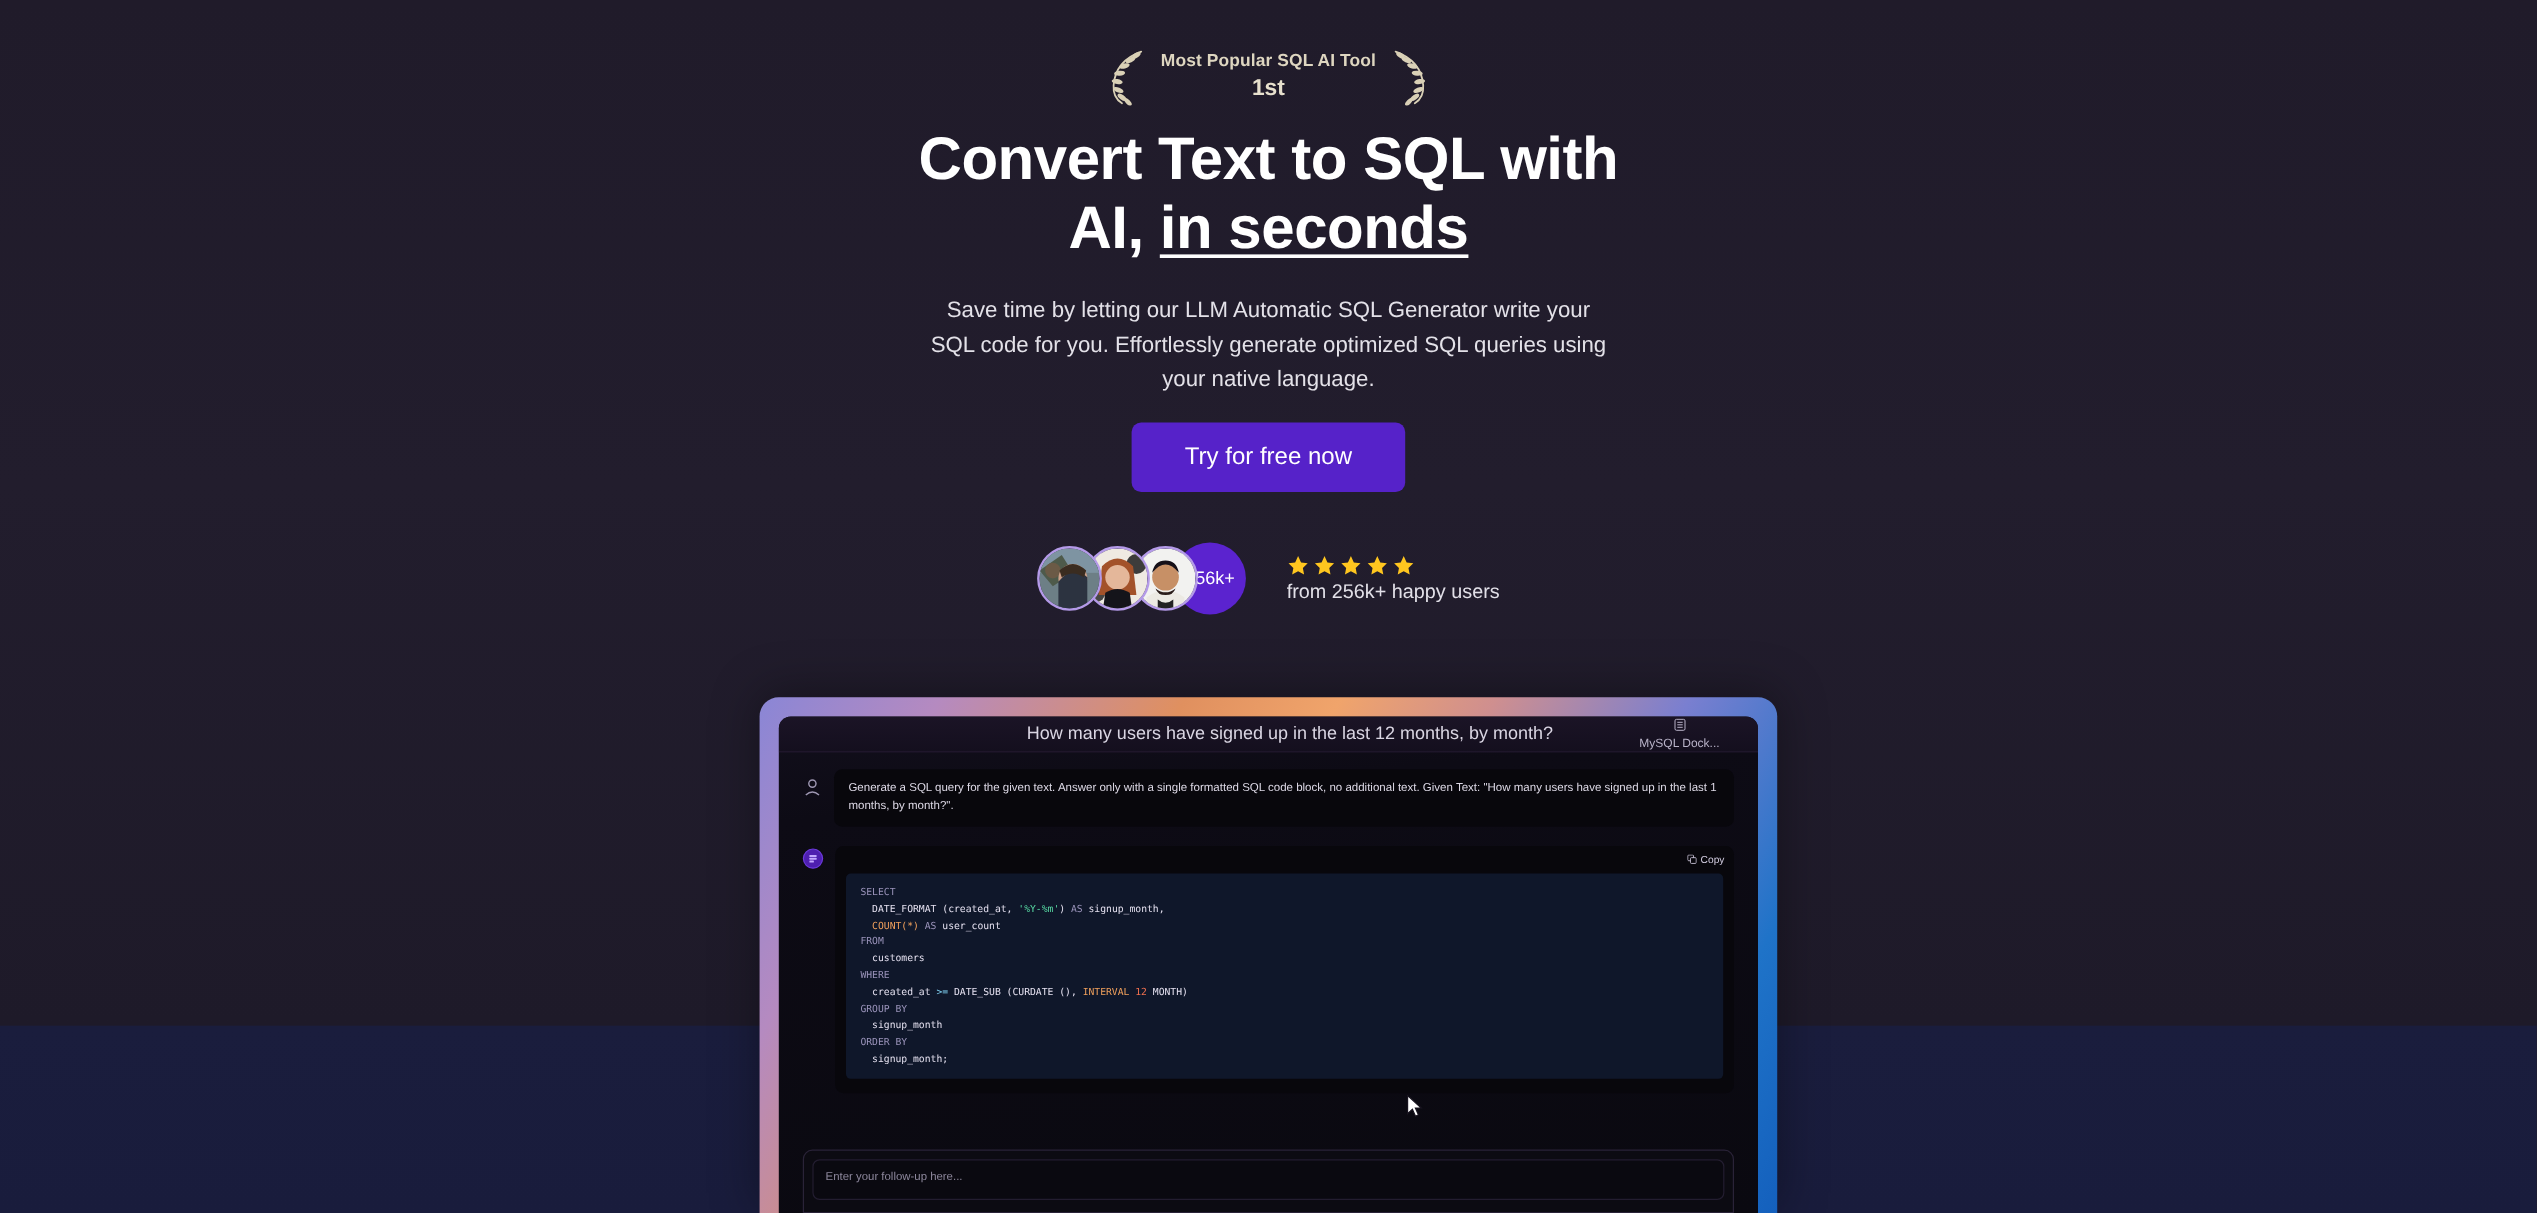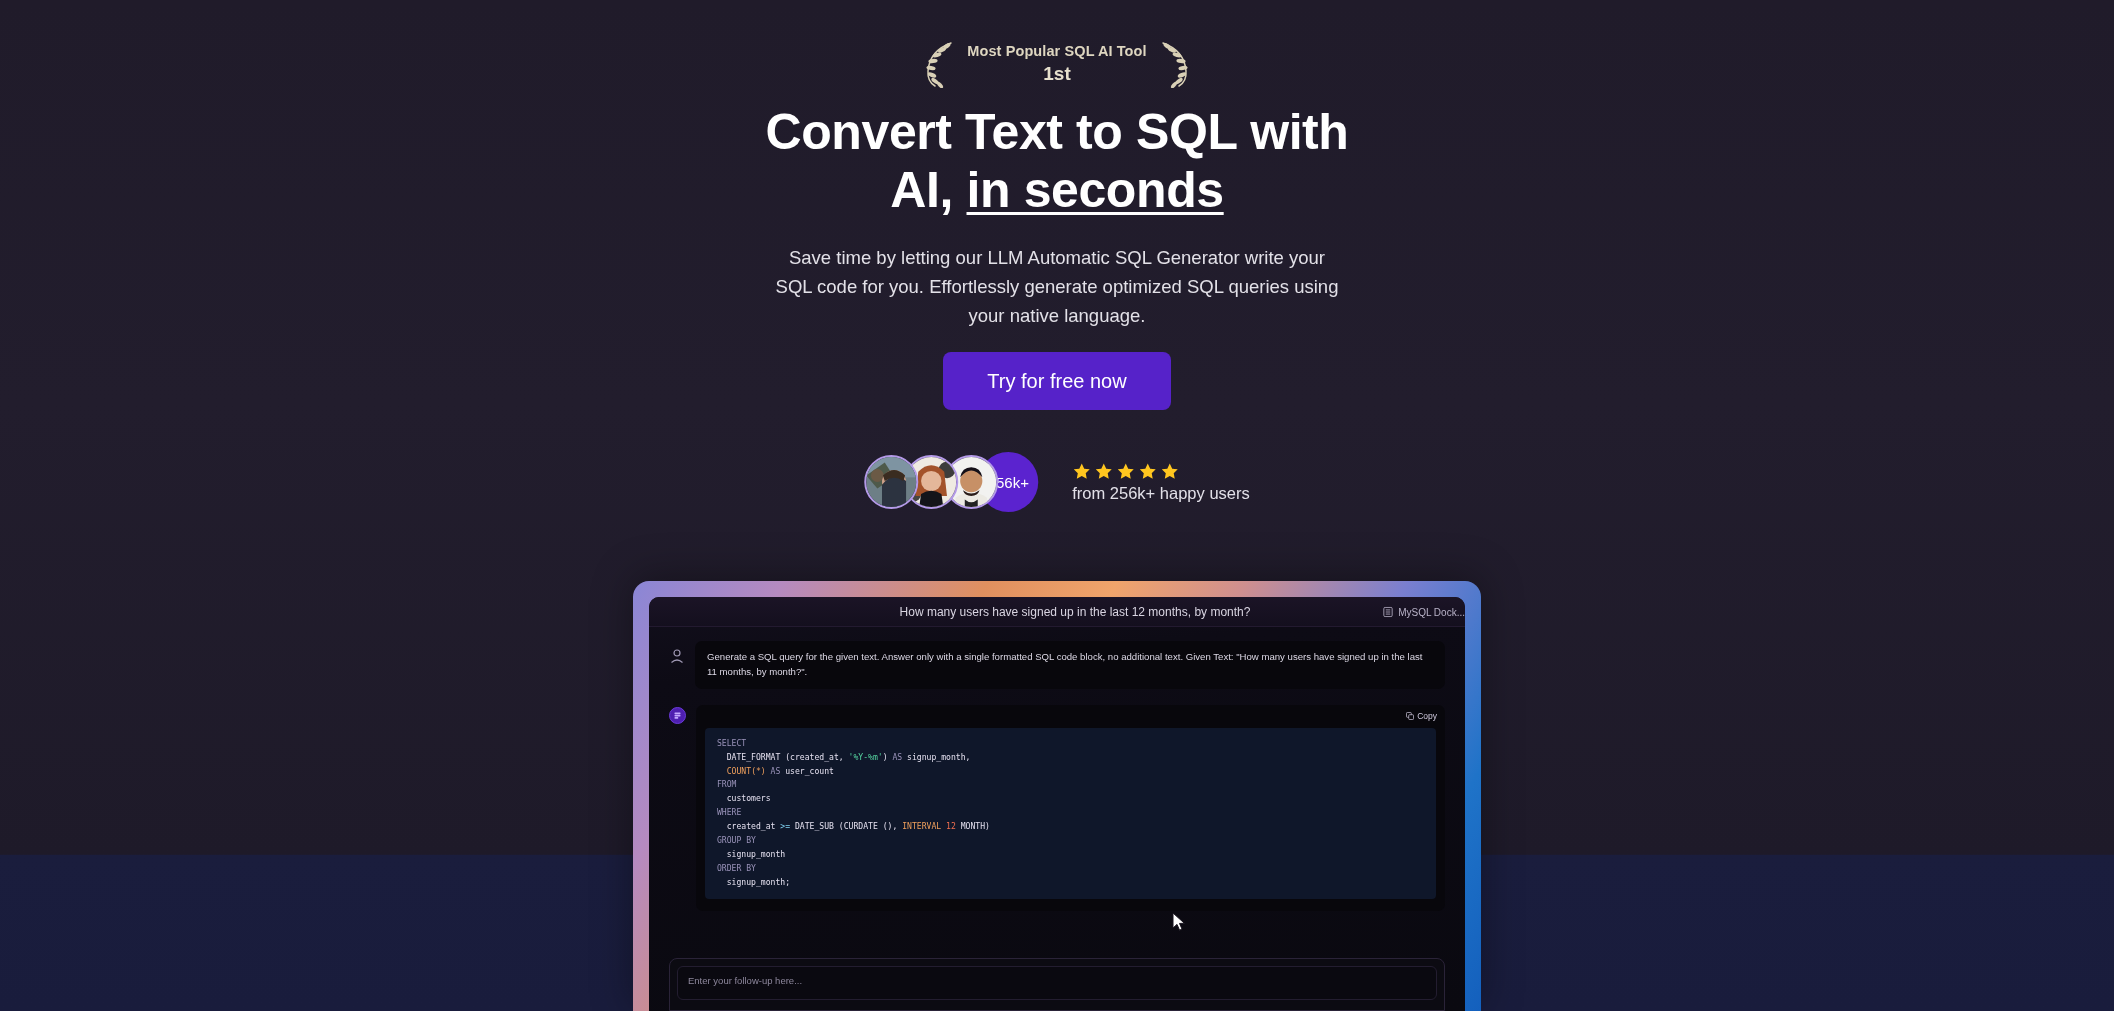--- a/index.html
+++ b/index.html
@@ -96,25 +96,25 @@
     border-radius: 10px 10px 0 0;
     background: linear-gradient(175deg, #120f1c 0%, #0d0b15 18%, #0a0910 100%);
     position: relative; overflow: hidden;
   }
   .app-topbar {
     height: 30px; position: relative;
     background: linear-gradient(180deg, #1b1426 0%, #140f1e 100%);
     border-bottom: 1px solid #231a30;
     display: flex; align-items: center; justify-content: center;
   }
-  .topbar-q { font-size: 12px; color: #d9d5e2; padding-left: 36px; }
+  .topbar-q { font-size: 15px; color: #d9d5e2; padding-left: 36px; }
   .topbar-db {
-    position: absolute; right: 0; top: 50%; transform: translateY(-50%);
+    position: absolute; right: 32px; top: 50%; transform: translateY(-50%);
     display: flex; align-items: center; gap: 5px;
-    font-size: 10px; color: #b9b3c8;
+    font-size: 10px; color: #b9b3c8; flex-direction: column;
   }
   .db-icon { width: 10px; height: 11px; }
   
   .chat { padding: 14px 20px 0 20px; }
   .msg-row { display: flex; gap: 10px; align-items: flex-start; }
   .msg-avatar-user { width: 16px; height: 16px; margin-top: 7px; flex: 0 0 auto;}
   .bubble-user {
     flex: 1; background: #08070c; border-radius: 7px;
     padding: 9px 12px; font-size: 9.6px; line-height: 1.55;
     color: #ddd9e6; max-width: 100%;
@@ -286,21 +286,21 @@
           <span>MySQL Dock...</span>
         </div>
       </div>
 
       <div class="chat">
         <div class="msg-row">
           <svg class="msg-avatar-user" viewBox="0 0 16 16">
             <circle cx="8" cy="5" r="3" fill="none" stroke="#9e97b2" stroke-width="1.2"></circle>
             <path d="M2.5 14.5 q5.5 -5 11 0" fill="none" stroke="#9e97b2" stroke-width="1.2"></path>
           </svg>
-          <div class="bubble-user">Generate a SQL query for the given text. Answer only with a single formatted SQL code block, no additional text. Given Text: "How many users have signed up in the last 11 months, by month?".</div>
+          <div class="bubble-user">Generate a SQL query for the given text. Answer only with a single formatted SQL code block, no additional text. Given Text: "How many users have signed up in the last 1 months, by month?".</div>
         </div>
 
         <div class="msg-row-ai">
           <div class="ai-badge">
             <svg viewBox="0 0 12 12" width="9" height="9">
               <rect x="2" y="2" width="8" height="2.3" rx=".6" fill="#c3a8ff"></rect>
               <rect x="2" y="5" width="8" height="2.3" rx=".6" fill="#c3a8ff"></rect>
               <rect x="2" y="8" width="5" height="2.3" rx=".6" fill="#c3a8ff"></rect>
             </svg>
           </div>

